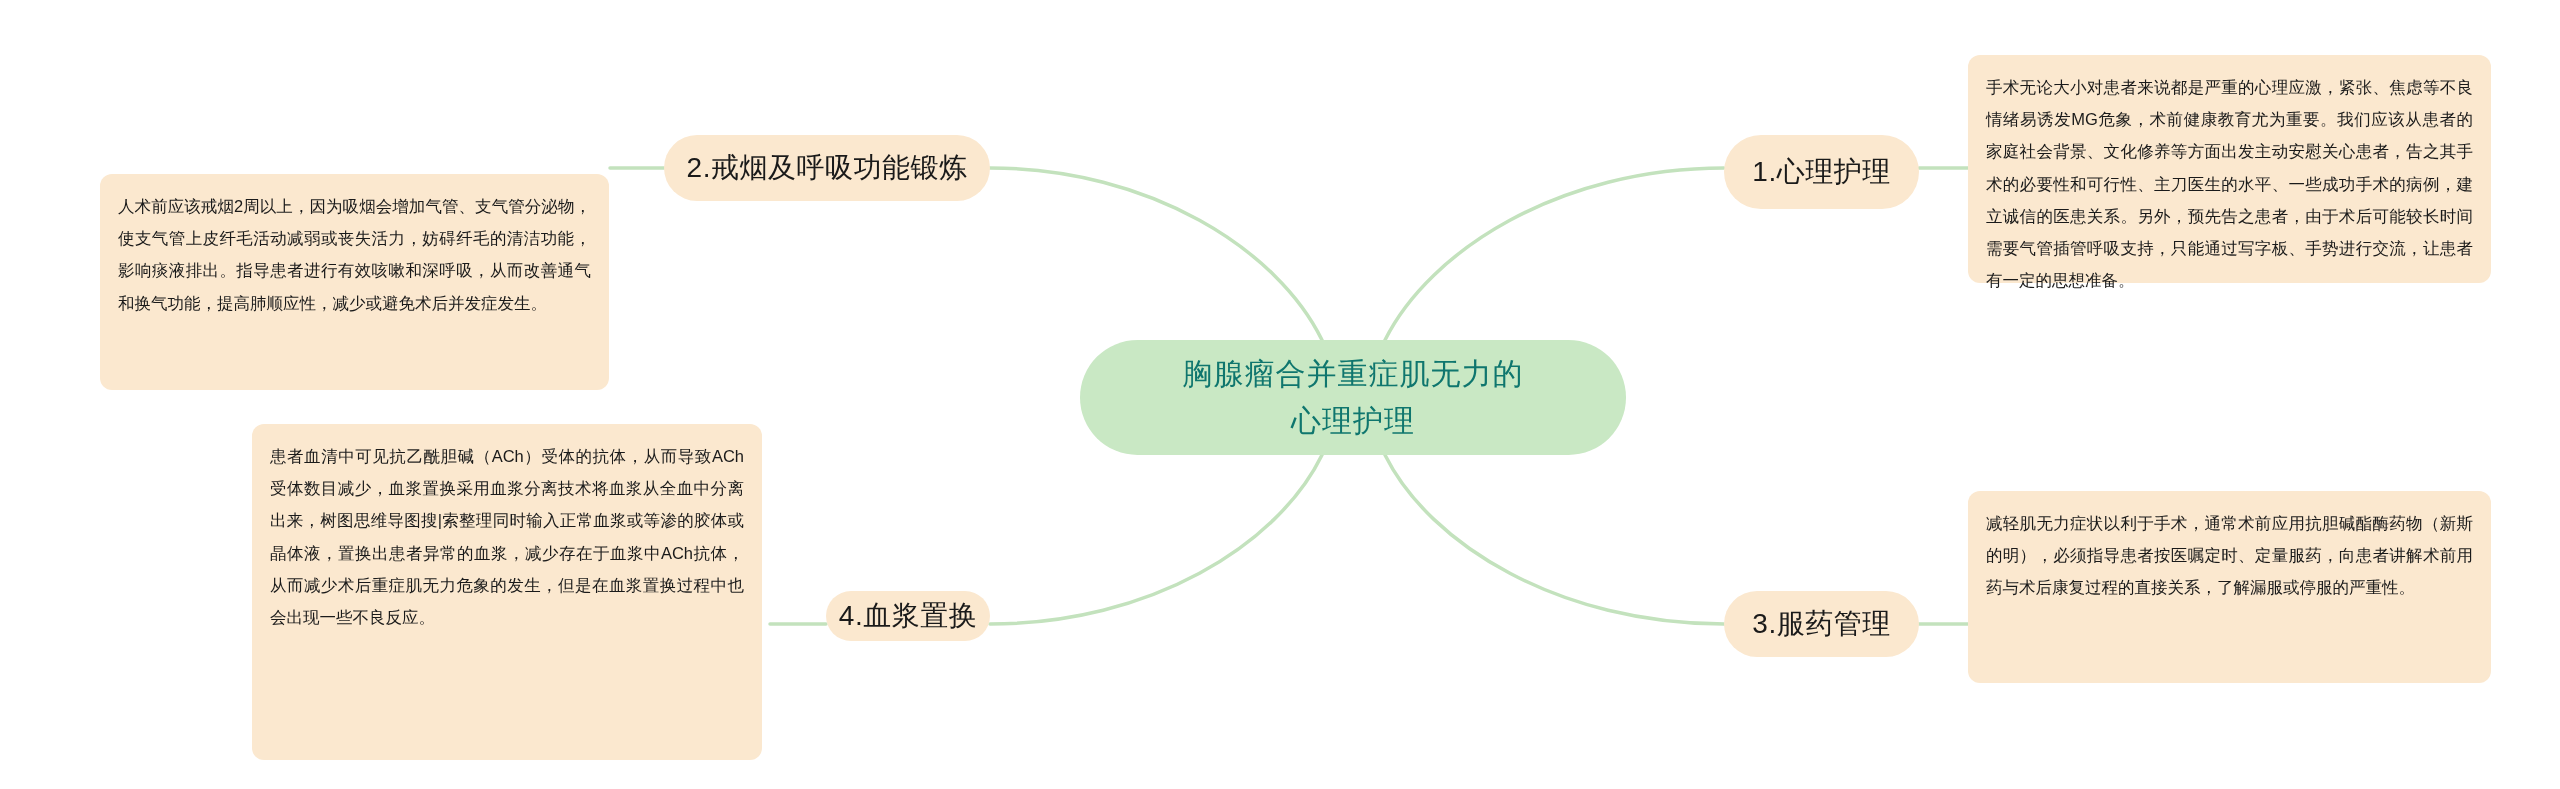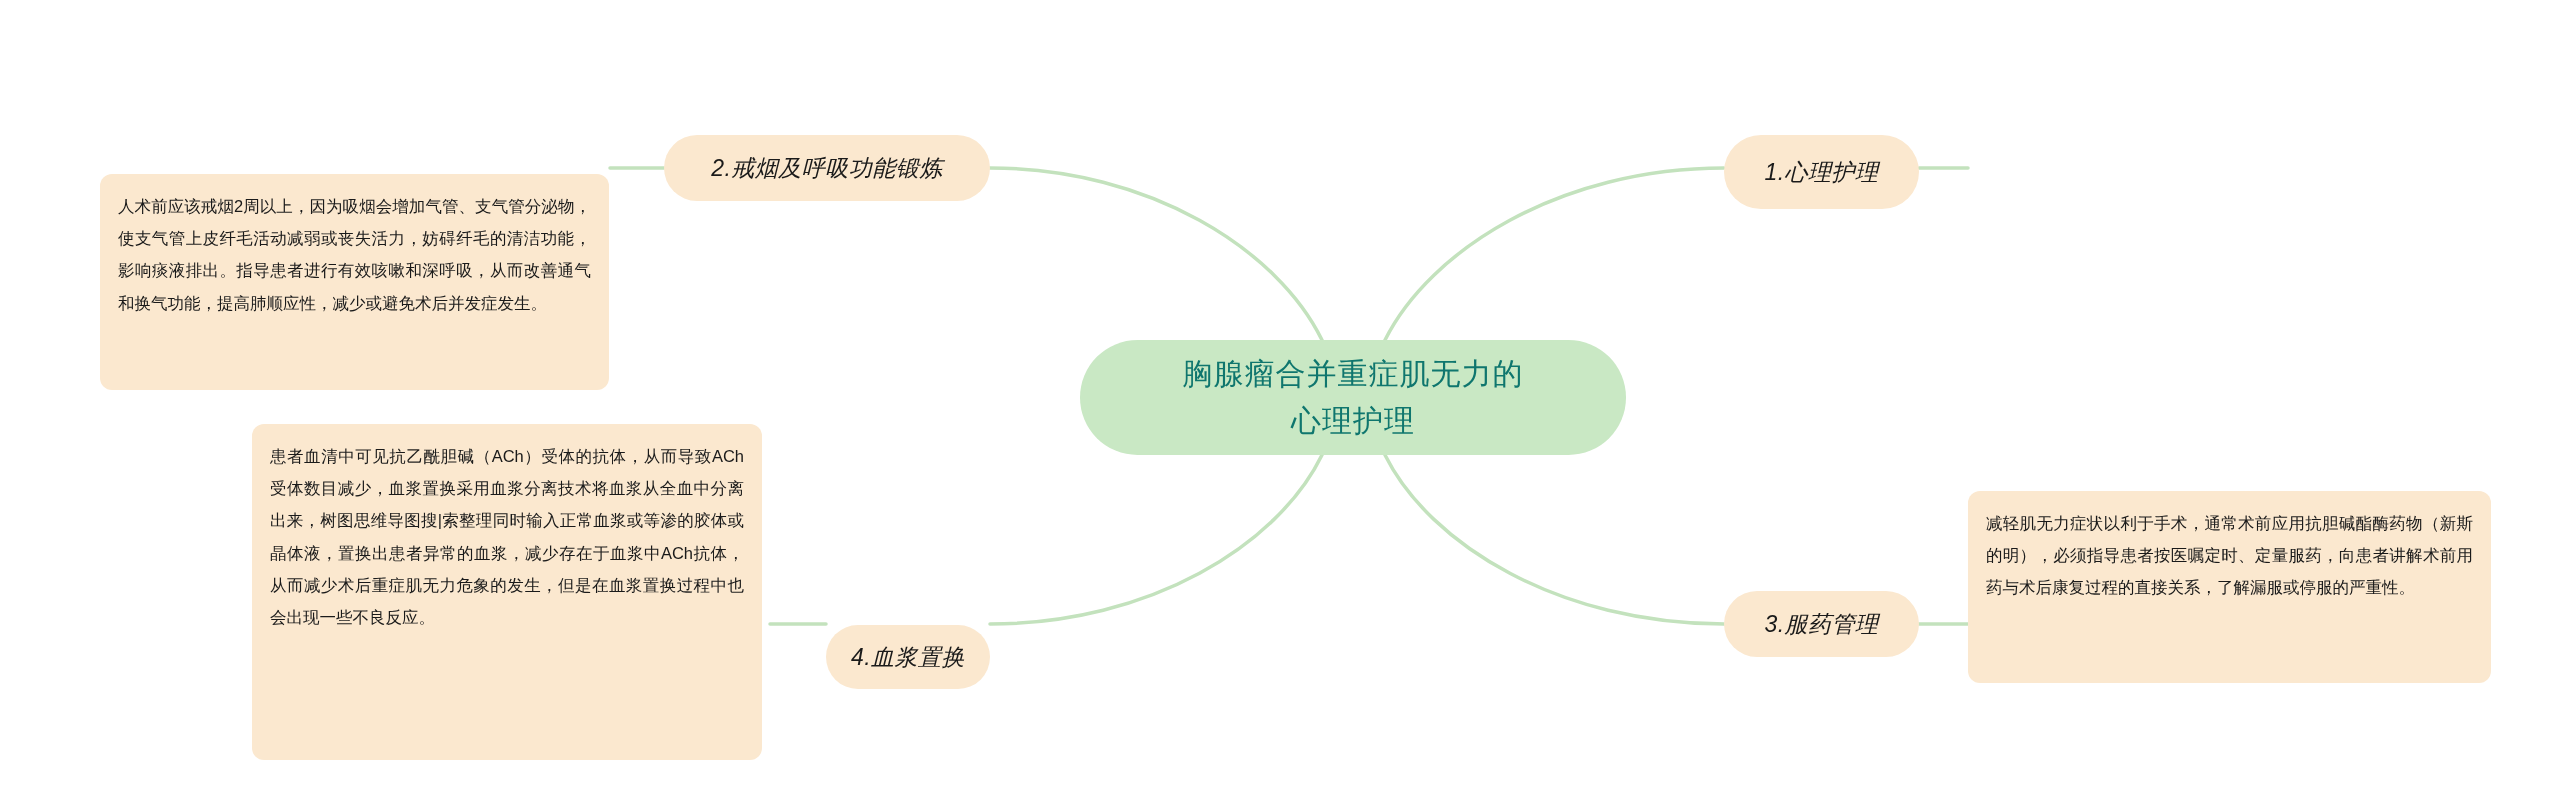--- a/index.html
+++ b/index.html
@@ -36,26 +36,25 @@
     text-align:center;
     letter-spacing:1px;
     padding:0 40px;
   }
   .root .root-text{white-space:pre-line;}
   
   .branch{
     background:#fbe8cf;
     border-radius:48px;
     color:#1a1a1a;
-    font-size:23px;
+    font-size:28px;
     letter-spacing:.5px;
     text-align:center;
     padding:0 26px;
     white-space:nowrap;
-    font-style:italic;
   }
   
   .detail{
     background:#fbe8cf;
     border-radius:12px;
     color:#1a1a1a;
     font-size:16.5px;
     line-height:1.95;
     text-align:justify;
     text-justify:inter-character;
@@ -100,24 +99,27 @@
   </div>
 
   <div class="node branch" style="left:664px;top:135px;width:326px;height:66px;">
     <span>2.戒烟及呼吸功能锻炼</span>
   </div>
 
   <div class="node branch" style="left:1724px;top:591px;width:195px;height:66px;">
     <span>3.服药管理</span>
   </div>
 
-  <div class="node branch" style="left:826px;top:625px;width:164px;height:64px;">
+  <div class="node branch" style="left:826px;top:591px;width:164px;height:50px;">
     <span>4.血浆置换</span>
   </div>
 
+  <div class="detail" style="left:1968px;top:55px;width:523px;height:228px;position:absolute;">
+    <span>手术无论大小对患者来说都是严重的心理应激，紧张、焦虑等不良情绪易诱发MG危象，术前健康教育尤为重要。我们应该从患者的家庭社会背景、文化修养等方面出发主动安慰关心患者，告之其手术的必要性和可行性、主刀医生的水平、一些成功手术的病例，建立诚信的医患关系。另外，预先告之患者，由于术后可能较长时间需要气管插管呼吸支持，只能通过写字板、手势进行交流，让患者有一定的思想准备。</span>
+  </div>
 
   <div class="detail" style="left:100px;top:174px;width:509px;height:216px;position:absolute;">
     <span>人术前应该戒烟2周以上，因为吸烟会增加气管、支气管分泌物，使支气管上皮纤毛活动减弱或丧失活力，妨碍纤毛的清洁功能，影响痰液排出。指导患者进行有效咳嗽和深呼吸，从而改善通气和换气功能，提高肺顺应性，减少或避免术后并发症发生。</span>
   </div>
 
   <div class="detail" style="left:1968px;top:491px;width:523px;height:192px;position:absolute;">
     <span>减轻肌无力症状以利于手术，通常术前应用抗胆碱酯酶药物（新斯的明），必须指导患者按医嘱定时、定量服药，向患者讲解术前用药与术后康复过程的直接关系，了解漏服或停服的严重性。</span>
   </div>
 
   <div class="detail" style="left:252px;top:424px;width:510px;height:336px;position:absolute;">

